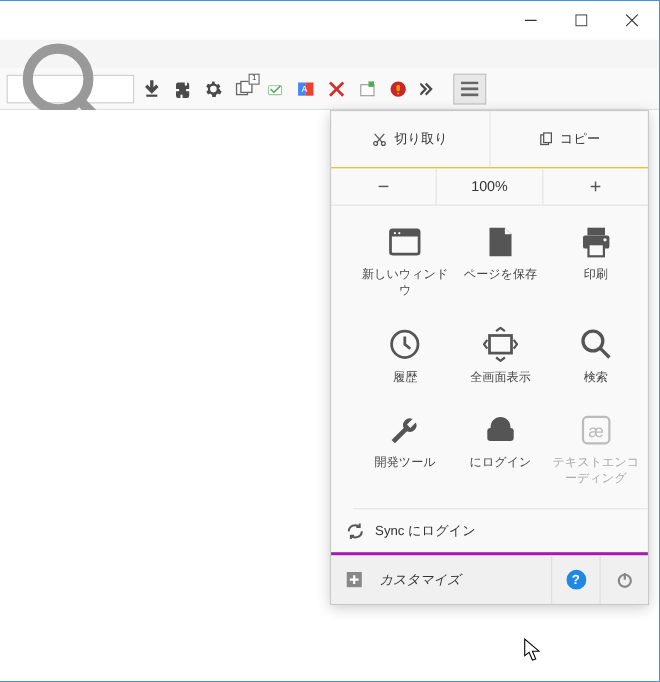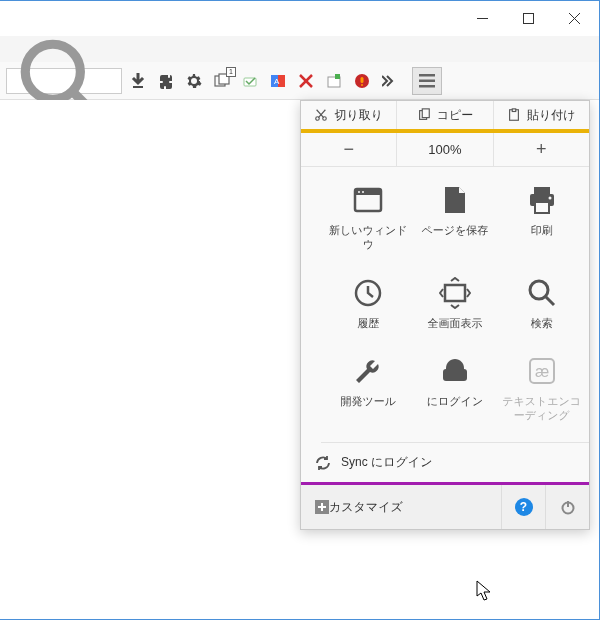--- a/index.html
+++ b/index.html
@@ -12,37 +12,37 @@
 .search-box { width:116px; height:26px; background:#fff; border:1px solid #ccc; display:flex; align-items:center; padding:0 6px; gap:4px; }
 .search-box input { border:none; outline:none; flex:1; font-size:12px; color:#888; min-width:0; }
 .tb-icon { width:24px; height:24px; display:flex; align-items:center; justify-content:center; position:relative; }
 .tb-icon svg { width:16px; height:16px; }
 .hamburger { width:30px; height:28px; background:#e8e8e8; border:1px solid #c0c0c0; display:flex; align-items:center; justify-content:center; margin-left:6px; }
 .hamburger svg { width:16px; height:14px; }
 .badge { position:absolute; top:-2px; right:-2px; width:10px; height:10px; background:#fff; border:1px solid #666; font-size:7px; display:flex; align-items:center; justify-content:center; color:#333; }
 .content { position:absolute; top:99px; left:0; right:0; bottom:0; background:#fff; }
 
 .menu-panel { position:absolute; top:99px; right:9px; width:290px; background:#f9f9f9; border:1px solid #c8c8c8; box-shadow:0 3px 12px rgba(0,0,0,.2); font-size:12px; color:#333; }
-.edit-row { display:flex; height:32px; border-bottom:4px solid #eab308; }
+.edit-row { display:flex; height:52px; border-bottom:1px solid #eab308; }
 .edit-cell { flex:1; display:flex; align-items:center; justify-content:center; gap:6px; border-right:1px solid #e3e3e3; }
 .edit-cell:last-child { border-right:none; }
 .edit-cell svg { width:14px; height:14px; }
 .zoom-row { display:flex; height:34px; border-bottom:1px solid #e3e3e3; }
 .zoom-btn { flex:1; display:flex; align-items:center; justify-content:center; border-right:1px solid #e3e3e3; font-size:18px; color:#555; font-weight:300; }
 .zoom-val { flex:1; display:flex; align-items:center; justify-content:center; border-right:1px solid #e3e3e3; font-size:13px; }
 .grid { display:grid; grid-template-columns:repeat(3,1fr); padding:10px 4px 14px; border-bottom:1px solid #e3e3e3; row-gap:12px;margin-left:20px; }
 .grid-item { display:flex; flex-direction:column; align-items:center; gap:6px; padding:6px 2px; }
 .grid-item .ico { width:34px; height:34px; display:flex; align-items:center; justify-content:center; }
 .grid-item .ico svg { width:32px; height:32px; }
 .grid-item .lbl { font-size:11px; text-align:center; line-height:1.3; color:#444; }
 .sync-row { height:42px; display:flex; align-items:center; padding:0 14px; gap:10px; border-bottom:3px solid #a21caf; }
 .sync-row svg { width:16px; height:16px; }
 .sync-row .txt { font-size:12px; color:#333; }
 .foot-row { height:44px; display:flex; align-items:center; background:#f0f0f0; }
-.cust { flex:1; display:flex; align-items:center; gap:0; padding:0 14px; }
+.cust { flex:1; display:flex; align-items:center; gap:16px; padding:0 14px;font-style:italic; }
 .cust svg { width:14px; height:14px; }
 .foot-btn { width:44px; height:44px; display:flex; align-items:center; justify-content:center; border-left:1px solid #ddd; }
 .help-dot { width:18px; height:18px; border-radius:50%; background:#1e88e5; color:#fff; font-size:12px; font-weight:bold; display:flex; align-items:center; justify-content:center; }
 .cursor { position:absolute; top:579px; left:476px; pointer-events:none; }
 </style>
 </head>
 <body>
 
 <div class="titlebar">
   <div class="win-btn">
@@ -156,27 +156,20 @@
         </svg>
         <span>切り取り</span>
       </div>
     <div class="edit-cell">
         <svg viewBox="0 0 16 16" fill="none" stroke="#555" stroke-width="1.3">
           <rect x="3" y="3" width="8" height="10"></rect>
           <rect x="6" y="1" width="8" height="10" fill="#f9f9f9"></rect>
         </svg>
         <span>コピー</span>
       </div>
-    <div class="edit-cell">
-        <svg viewBox="0 0 16 16" fill="none" stroke="#555" stroke-width="1.3">
-          <rect x="3" y="2" width="10" height="12"></rect>
-          <rect x="6" y="1" width="4" height="3" fill="#f9f9f9"></rect>
-        </svg>
-        <span>貼り付け</span>
-      </div>
   </div>
   <div class="zoom-row">
     <div class="zoom-btn">−</div>
     <div class="zoom-val">100%</div>
     <div class="zoom-btn" style="border-right:none">+</div>
   </div>
   <div class="grid">
     <div class="grid-item">
         <div class="ico">
           <svg viewBox="0 0 32 32" fill="#555">

